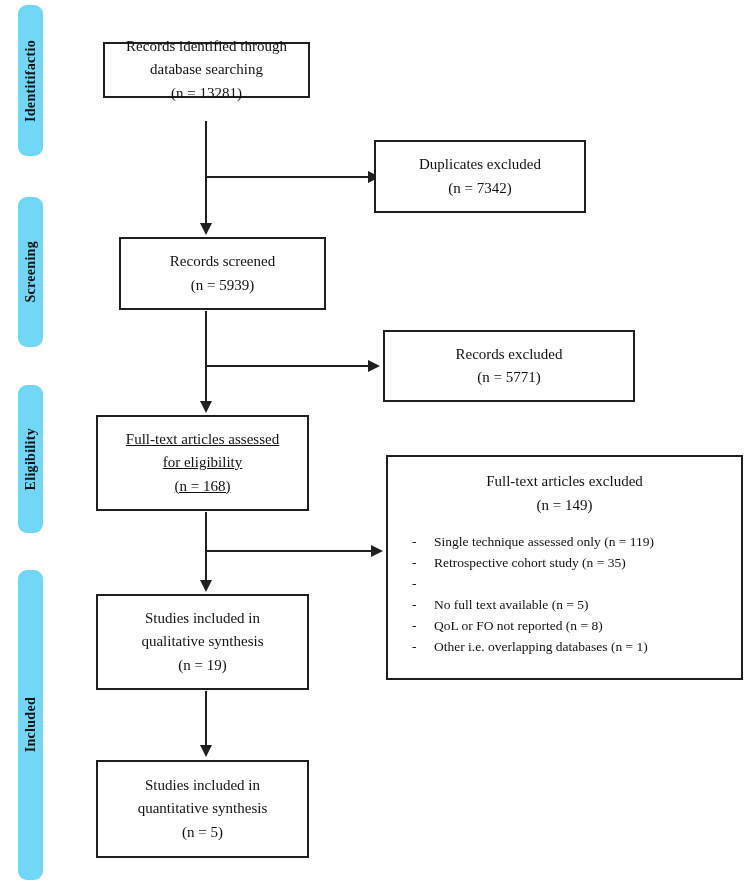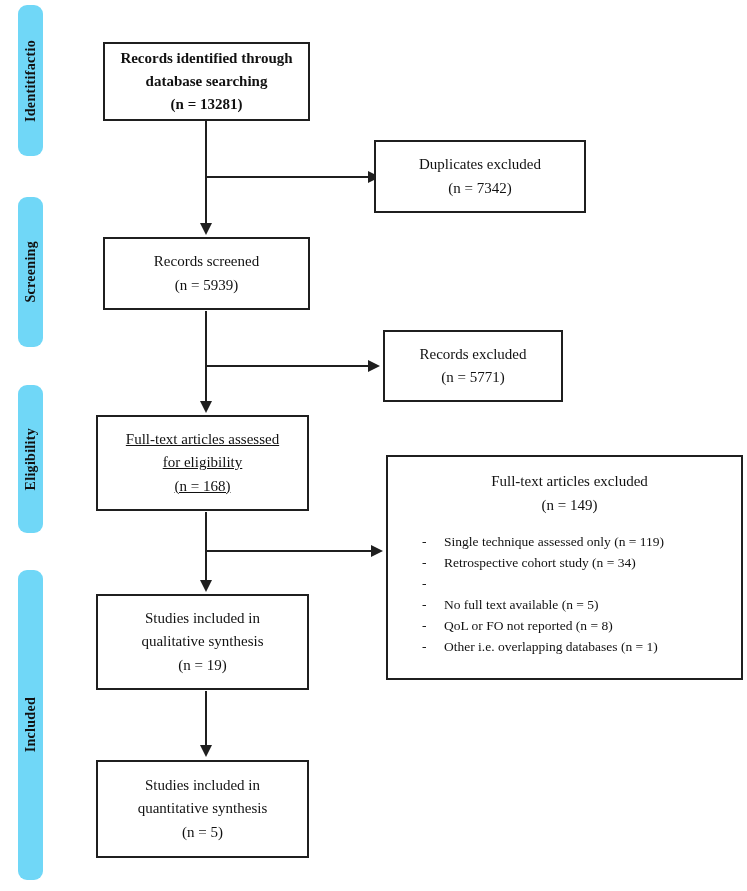--- a/index.html
+++ b/index.html
@@ -47,21 +47,21 @@
     text-align: center;
     font-size: 15px;
     line-height: 1.55;
     color: #111111;
   }
   .box .box-text { white-space: pre-line; }
   .box.big {
     flex-direction: column;
     align-items: stretch;
     justify-content: flex-start;
-    padding: 12px 10px 10px 20px;
+    padding: 12px 10px 10px 10px;
   }
   .box.big .box-title {
     white-space: pre-line;
     text-align: center;
     font-size: 15px;
     line-height: 1.6;
     margin-bottom: 15px;
   }
   .reasons { text-align: left; font-size: 13.5px; line-height: 1.55; }
   .reason-row { display: flex; }
@@ -109,58 +109,58 @@
     </defs>
     <line x1="206" y1="121" x2="206" y2="233" marker-end="url(#ah)"></line>
     <line x1="206" y1="177" x2="378" y2="177" marker-end="url(#ah)"></line>
     <line x1="206" y1="311" x2="206" y2="411" marker-end="url(#ah)"></line>
     <line x1="206" y1="366" x2="378" y2="366" marker-end="url(#ah)"></line>
     <line x1="206" y1="512" x2="206" y2="590" marker-end="url(#ah)"></line>
     <line x1="206" y1="551" x2="381" y2="551" marker-end="url(#ah)"></line>
     <line x1="206" y1="691" x2="206" y2="755" marker-end="url(#ah)"></line>
   </svg>
 
-  <div class="box" style="left:103px;top:42px;width:207px;height:79px;font-weight:bold;">
+  <div class="box" style="left:103px;top:42px;width:207px;height:56px;">
     <span class="box-text">Records identified through
 database searching
 (n = 13281)</span>
   </div>
 
   <div class="box" style="left:374px;top:140px;width:212px;height:73px;">
     <span class="box-text">Duplicates excluded
 (n = 7342)</span>
   </div>
 
-  <div class="box" style="left:103px;top:237px;width:207px;height:73px;">
+  <div class="box" style="left:119px;top:237px;width:207px;height:73px;">
     <span class="box-text">Records screened
 (n = 5939)</span>
   </div>
 
-  <div class="box" style="left:383px;top:330px;width:180px;height:72px;">
+  <div class="box" style="left:383px;top:330px;width:252px;height:72px;">
     <span class="box-text">Records excluded
 (n = 5771)</span>
   </div>
 
   <div class="box" style="left:96px;top:415px;width:213px;height:96px;text-decoration:underline;">
     <span class="box-text">Full-text articles assessed
 for eligibility
 (n = 168)</span>
   </div>
 
   <div class="box big" style="left:386px;top:455px;width:357px;height:225px;">
     <div class="box-title">Full-text articles excluded
 (n = 149)</div>
     <div class="reasons">
       <div class="reason-row">
         <span class="dash">-</span>
         <span>Single technique assessed only (n = 119)</span>
       </div>
       <div class="reason-row">
         <span class="dash">-</span>
-        <span>Retrospective cohort study (n = 34)</span>
+        <span>Retrospective cohort study (n = 35)</span>
       </div>
       <div class="reason-row">
         <span class="dash">-</span>
       </div>
       <div class="reason-row">
         <span class="dash">-</span>
         <span>No full text available (n = 5)</span>
       </div>
       <div class="reason-row">
         <span class="dash">-</span>

